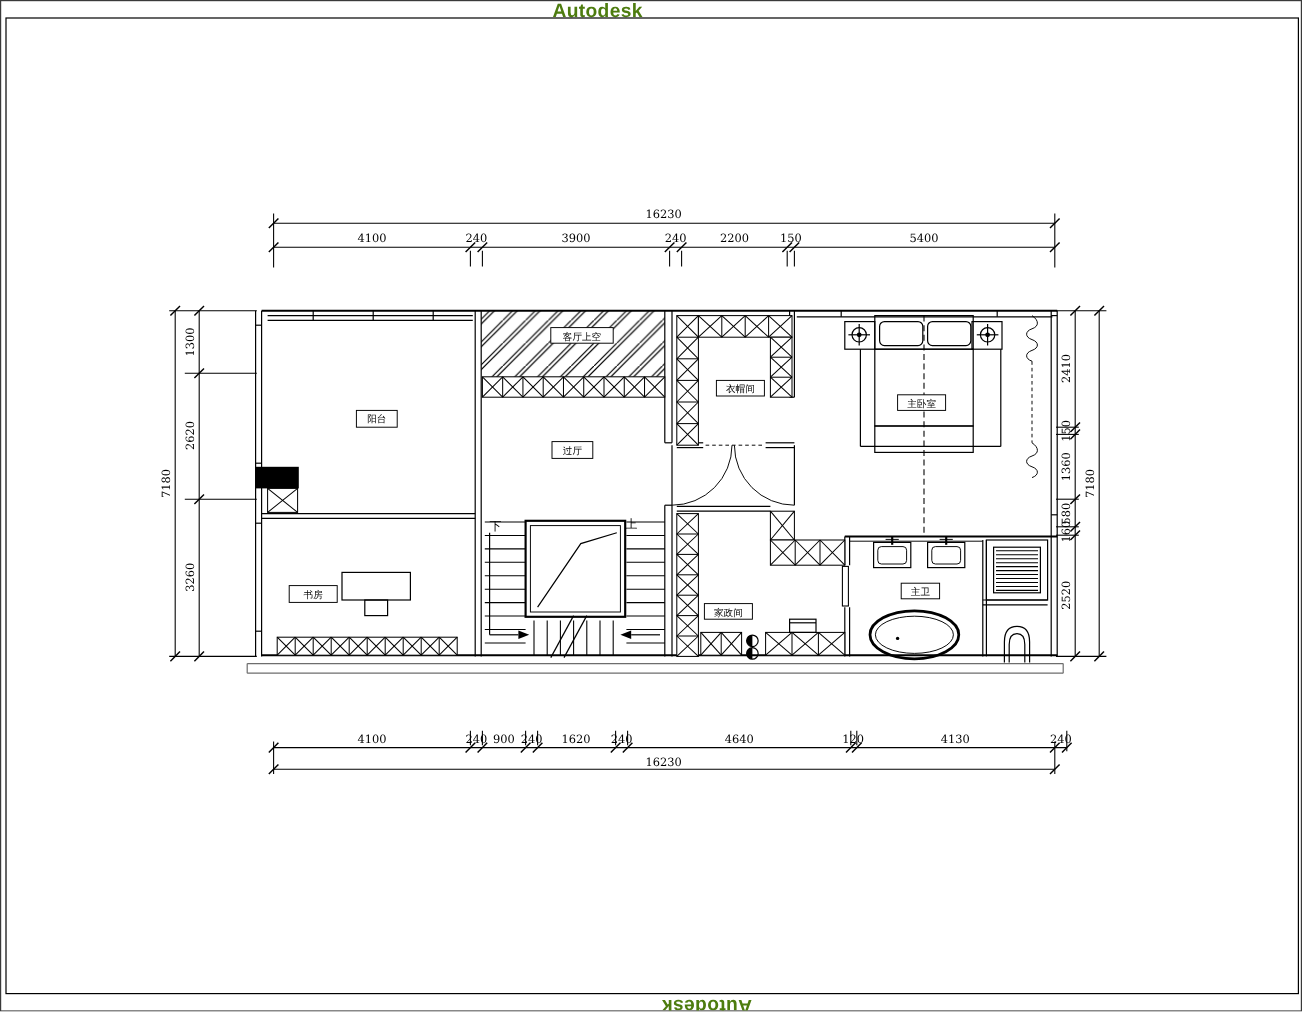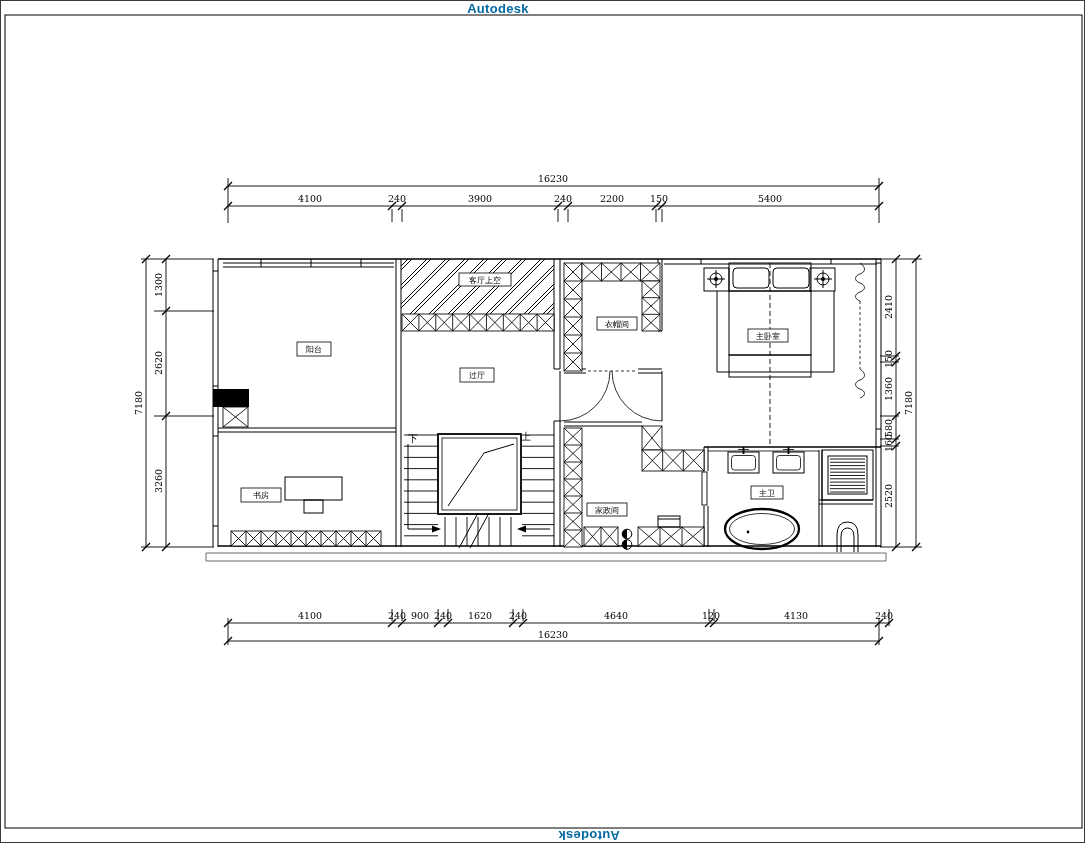--- a/index.html
+++ b/index.html
@@ -1,18 +1,18 @@
 <!DOCTYPE html>
 <html><head>
 <meta charset="utf-8">
 <style>
   html,body{margin:0;padding:0;background:#fff}
   .page{position:relative;width:1085px;height:843px;background:#fff;border:1px solid #3a3a3a;
         box-sizing:border-box;font-family:"Liberation Sans",sans-serif;overflow:hidden}
-  .wm{position:absolute;font-weight:bold;font-size:13px;color:#0369a1;letter-spacing:.3px;white-space:nowrap}
+  .wm{position:absolute;font-weight:bold;font-size:16px;color:#4d7c0f;letter-spacing:.3px;white-space:nowrap}
   .wm.top{left:497px;top:0;transform:translateX(-50%)}
   .wm.bottom{left:588px;top:827px;transform:translateX(-50%) rotate(180deg)}
   svg{position:absolute;left:0;top:0}
   .ln{stroke:#000;stroke-width:1;fill:none}
   .w2{stroke-width:1.7}
   .thin{stroke-width:.8}
   .gray{stroke:#6d6d6d}
   .dash{stroke-dasharray:5,3;stroke-width:.9}
   .dash2{stroke-dasharray:3,2.5;stroke-width:.8}
   .dim line{stroke:#000;stroke-width:.9}

